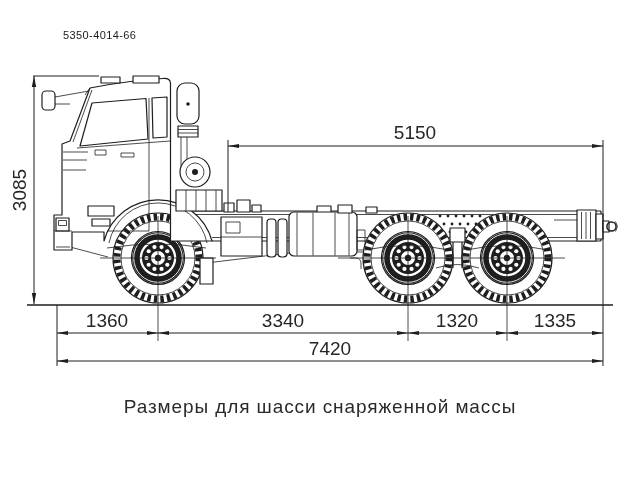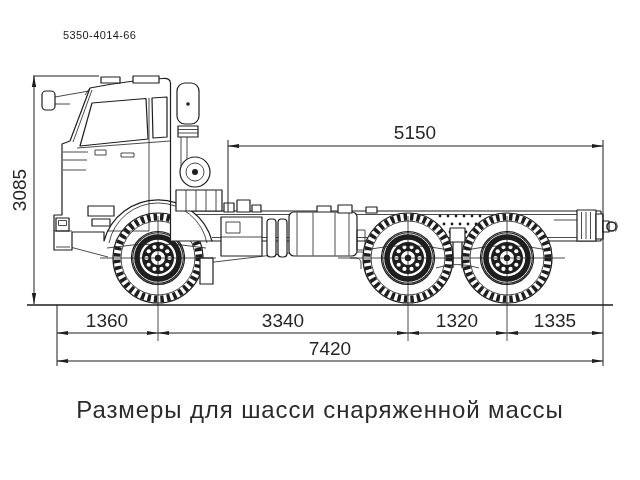--- a/index.html
+++ b/index.html
@@ -7,21 +7,21 @@
     position:relative;width:640px;height:480px;margin:0 auto;
     background:#ffffff;overflow:hidden;
     font-family:"Liberation Sans",sans-serif;color:#232323;
   }
   .title{
     position:absolute;left:35px;top:29px;
     font-size:11px;letter-spacing:.4px;color:#1c1c1c;white-space:nowrap;margin-left:28px;
   }
   .caption{
     position:absolute;left:0;right:0;top:396px;text-align:center;
-    font-size:24px;letter-spacing:.9px;color:#2a2a2a;white-space:nowrap;
+    font-size:19px;letter-spacing:.9px;color:#2a2a2a;white-space:nowrap;
   }
   svg.drawing{position:absolute;left:0;top:0;}
   
   .ln{fill:none;stroke:#1e1e1e;stroke-width:1.2;stroke-linecap:butt;stroke-linejoin:round;}
   .thin{stroke-width:.8;}
   .th{stroke-width:1.5;}
   .fw{fill:#ffffff;stroke:#1e1e1e;stroke-width:1.2;stroke-linejoin:round;}
   .fk{fill:#1e1e1e;stroke:none;}
   .wl{fill:none;stroke:#ffffff;stroke-width:.9;}
   .dim{fill:none;stroke:#1e1e1e;stroke-width:1;}

